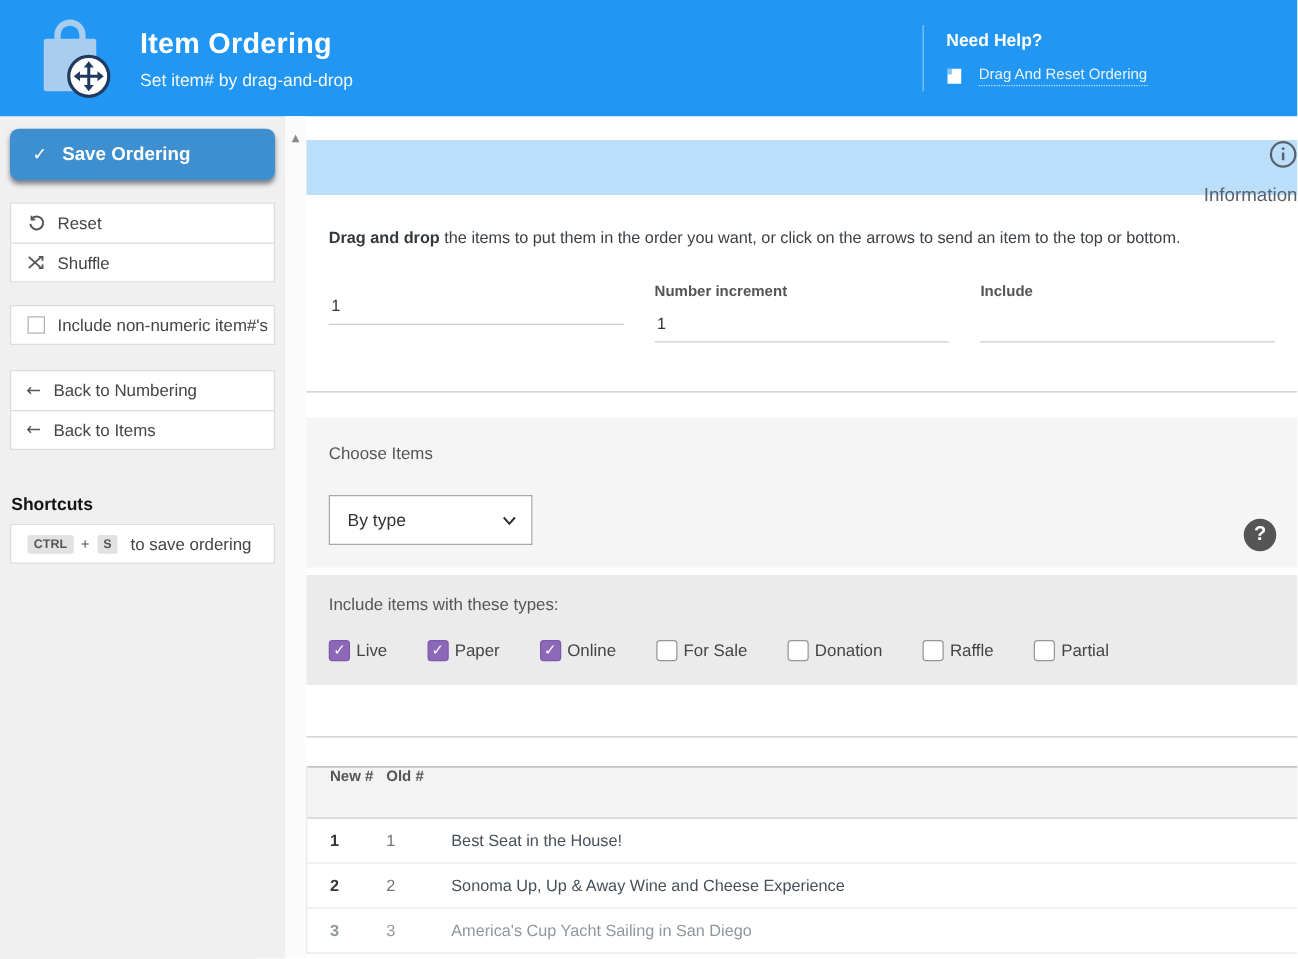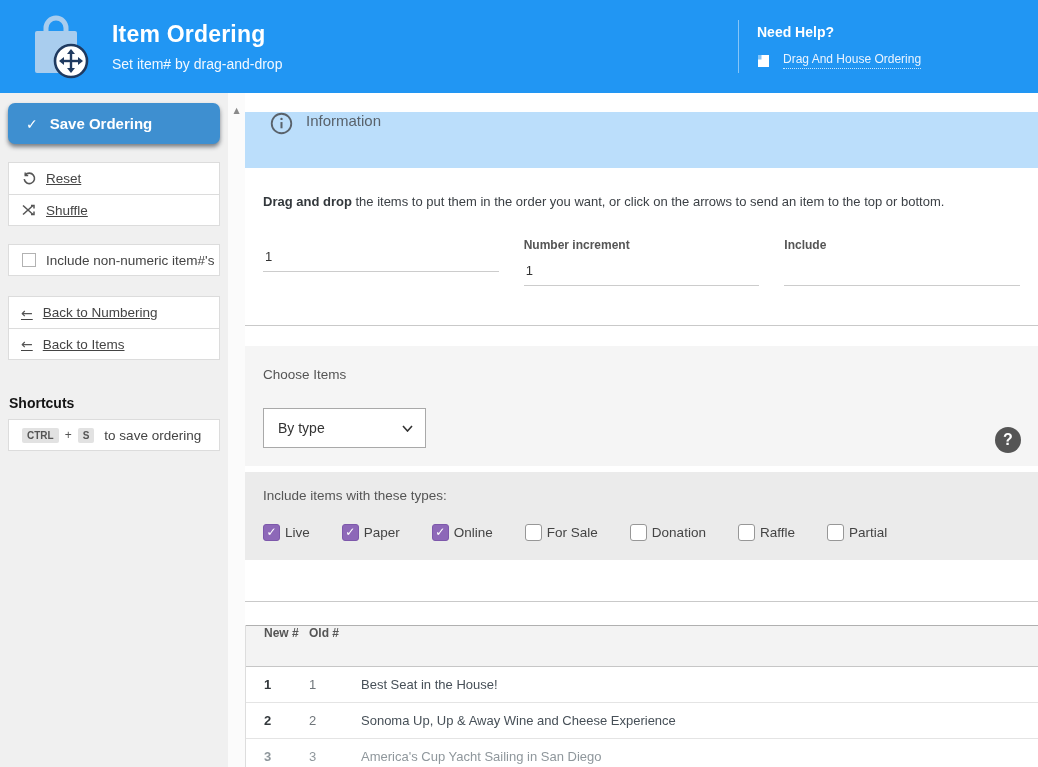--- a/index.html
+++ b/index.html
@@ -20,39 +20,39 @@
   .help-link { color:#eaf4ff; font-size:12px; text-decoration:none; border-bottom:1px dotted rgba(255,255,255,.75); padding-bottom:2px; cursor:pointer; }
 
   
   .body-wrap { flex:1; display:flex; min-height:0; }
 
   
   .sidebar { width:228px; flex:none; background:#f0f0f0; padding:10px 8px; }
   .save-btn { width:100%; height:41px; background:#3e8fd0; border:none; border-radius:7px; color:#fff; font-size:15px; font-weight:bold; font-family:inherit; display:flex; align-items:center; gap:12px; padding-left:18px; cursor:pointer; box-shadow:0 3px 4px rgba(25,35,45,.55); }
   .check-glyph { font-size:14px; font-weight:bold; }
   .group { margin-top:18px; background:#fff; border:1px solid #dcdcdc; }
-  .g-item { height:31px; display:flex; align-items:center; gap:10px; padding-left:12px; font-size:13.5px; color:#444; cursor:pointer;text-decoration:underline; }
+  .g-item { height:31px; display:flex; align-items:center; gap:10px; padding-left:12px; font-size:13.5px; color:#444; cursor:pointer; }
   .g-item + .g-item { border-top:1px solid #dcdcdc; }
   .g-item .ico { width:15px; height:15px; color:#555; flex:none; display:flex; align-items:center; justify-content:center; }
   .arrow-glyph { color:#555; font-size:14px; font-family:"DejaVu Sans",sans-serif; }
   .side-box { margin-top:18px; background:#fff; border:1px solid #dcdcdc; height:32px; display:flex; align-items:center; padding-left:13px; gap:10px; font-size:13.5px; color:#444; }
   .side-cb { width:14px; height:14px; border:1px solid #b2b2b2; background:#fff; flex:none; cursor:pointer; }
   .shortcuts-h { margin-top:35px; font-size:14px; font-weight:bold; color:#141414; padding-left:1px; }
   .shortcut-box { margin-top:8px; background:#fff; border:1px solid #dcdcdc; height:32px; display:flex; align-items:center; padding-left:13px; gap:6px; font-size:13.5px; color:#444; }
   kbd { background:#e2e2e2; border-radius:2px; font-size:10px; font-weight:bold; color:#555; padding:2px 5px; font-family:inherit; }
   .plus { color:#555; font-size:12px; }
   .shortcut-text { margin-left:4px; }
 
   
   .scrollstrip { width:17px; flex:none; background:#fbfbfb; position:relative; }
   .scroll-up { position:absolute; top:13px; left:0; right:0; text-align:center; font-size:8px; color:#8a8a8a; cursor:pointer; font-family:"DejaVu Sans",sans-serif; }
 
   
   .main { flex:1; background:#fff; min-width:0; }
-  .info-panel { margin-top:19px; height:56px; background:#bbdefb; display:flex; align-items:flex-start; padding-left:25px; gap:13px; }
+  .info-panel { margin-top:19px; height:44px; background:#bbdefb; display:flex; align-items:flex-end; padding-left:25px; gap:13px;flex-direction:column; }
   .info-icon { width:23px; height:23px; flex:none; color:#59626b; }
   .info-title { font-size:15px; color:#59626b; }
   .intro { margin:26px 18px 0; font-size:13px; color:#3c4146; }
   .intro b { color:#33383c; }
   .fields { display:flex; gap:25px; margin:29px 18px 0; }
   .field { flex:1; }
   .field label { font-weight:bold; font-size:12px; color:#555; display:block; }
   .field input { width:100%; border:none; border-bottom:1px solid #ccc; background:transparent; font-size:13px; color:#333; padding:11px 0 7px 2px; outline:none; font-family:inherit; }
   .divider { border-top:1px solid #c9c9c9; }
   .divider1 { margin-top:39px; }
@@ -107,21 +107,21 @@
       <div class="page-subtitle">Set item# by drag-and-drop</div>
     </div>
     <div class="header-divider"></div>
     <div class="need-help">
       <div class="need-help-heading">Need Help?</div>
       <div class="help-link-row">
         <svg width="13" height="14" viewBox="0 0 13 14">
           <path d="M1 1 h11 v12 h-11 z" fill="#ffffff"></path>
           <rect x="1" y="1" width="3.5" height="4.5" fill="#2196f3" opacity="0.55"></rect>
         </svg>
-        <a class="help-link">Drag And House Ordering</a>
+        <a class="help-link">Drag And Reset Ordering</a>
       </div>
     </div>
   </header>
 
   <div class="body-wrap">
 
     <aside class="sidebar">
       <button class="save-btn">
         <span class="check-glyph">✓</span>
         <span>Save Ordering</span>

